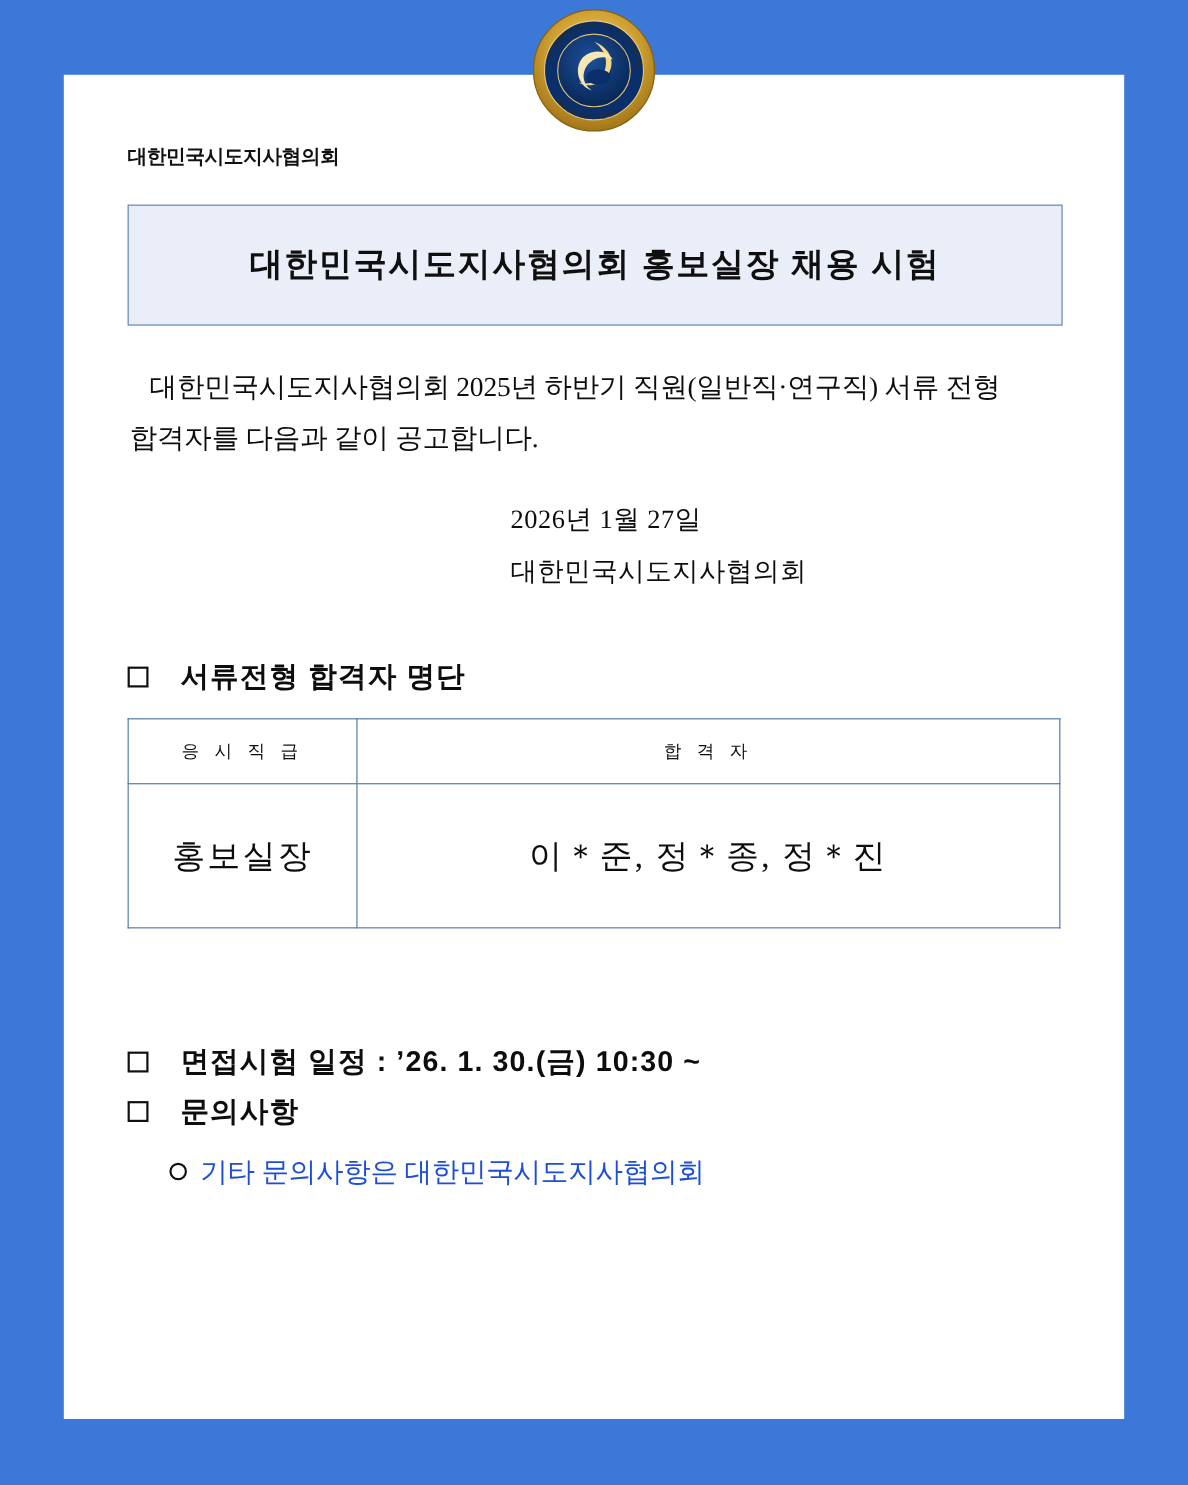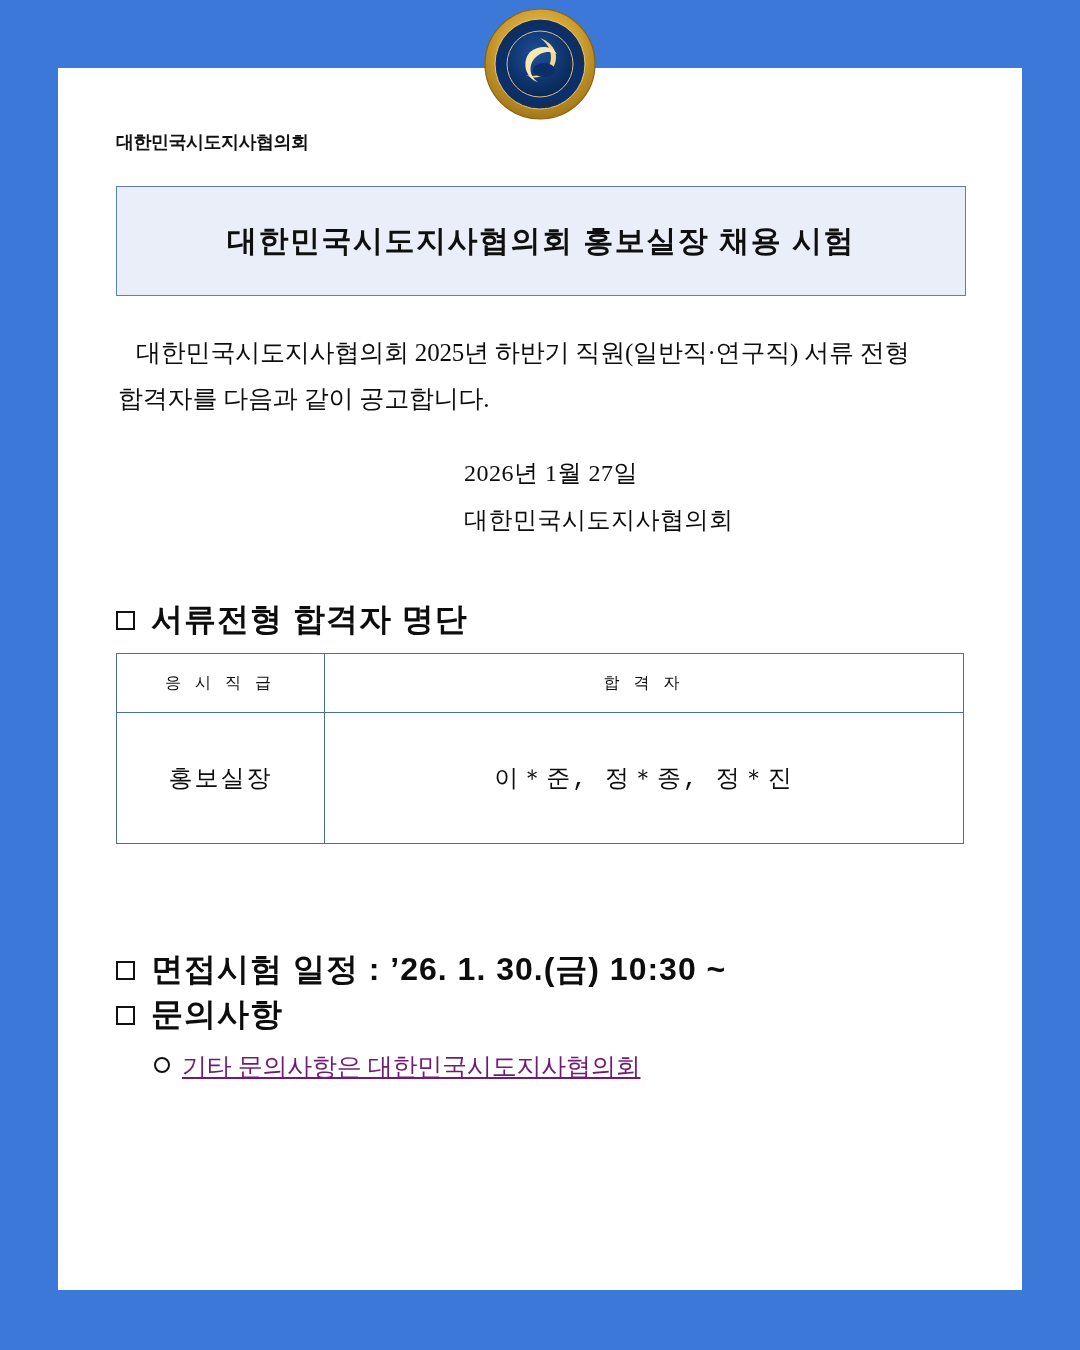--- a/index.html
+++ b/index.html
@@ -96,24 +96,24 @@
     line-height: 1.95;
     color: #0d0d0d;
     letter-spacing: 0.5px;
   }
 
   
   .section-head {
     position: absolute;
     display: flex;
     align-items: center;
-    gap: 16px;
+    gap: 29px;
     font-family: "Liberation Sans", sans-serif;
     font-weight: bold;
-    font-size: 32px;
+    font-size: 26px;
     color: #0d0d0d;
     letter-spacing: 1px;
     white-space: nowrap;
   }
   .sq {
     display: inline-block;
     width: 19px;
     height: 19px;
     border: 2px solid #111;
     box-sizing: border-box;
@@ -139,37 +139,36 @@
   }
   .tbl th {
     height: 56px;
     font-size: 16px;
     font-weight: normal;
     letter-spacing: 5px;
     background: #ffffff;
   }
   .tbl td {
     height: 128px;
-    font-size: 24px;
+    font-size: 30px;
     letter-spacing: 2px;
-    font-family: Liberation Mono, monospace;
+    font-family: Liberation Serif, serif;
   }
   .col-rank { width: 205px; }
 
   
   .bullets {
     position: absolute;
     left: 96px;
     top: 975px;
     width: 820px;
     font-size: 25px;
     line-height: 1.95;
-    color: #701a75;
+    color: #1d4ed8;
     letter-spacing: -0.2px;
-    text-decoration: underline;
   }
   .bullet-row {
     display: flex;
     align-items: flex-start;
     gap: 12px;
   }
   .circ {
     display: inline-block;
     width: 16px;
     height: 16px;

